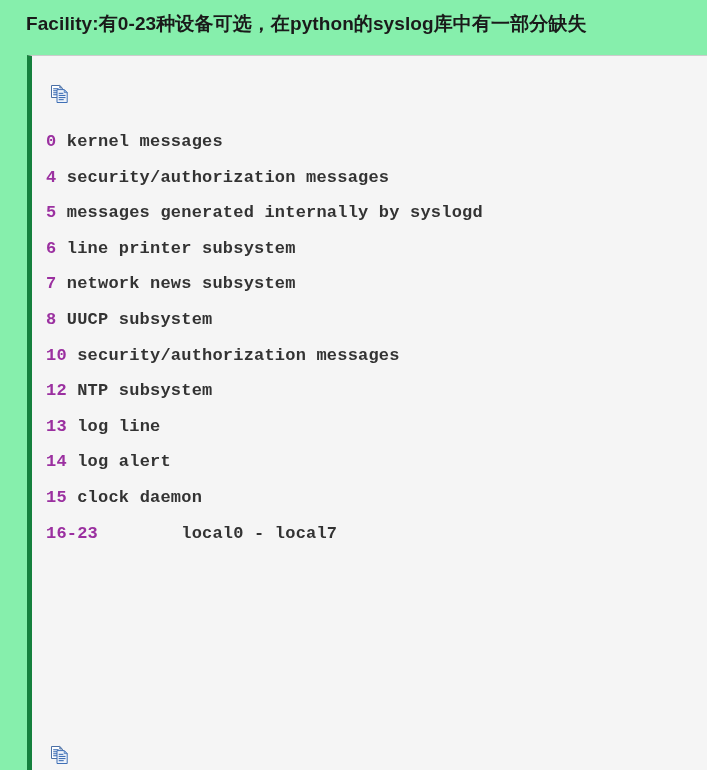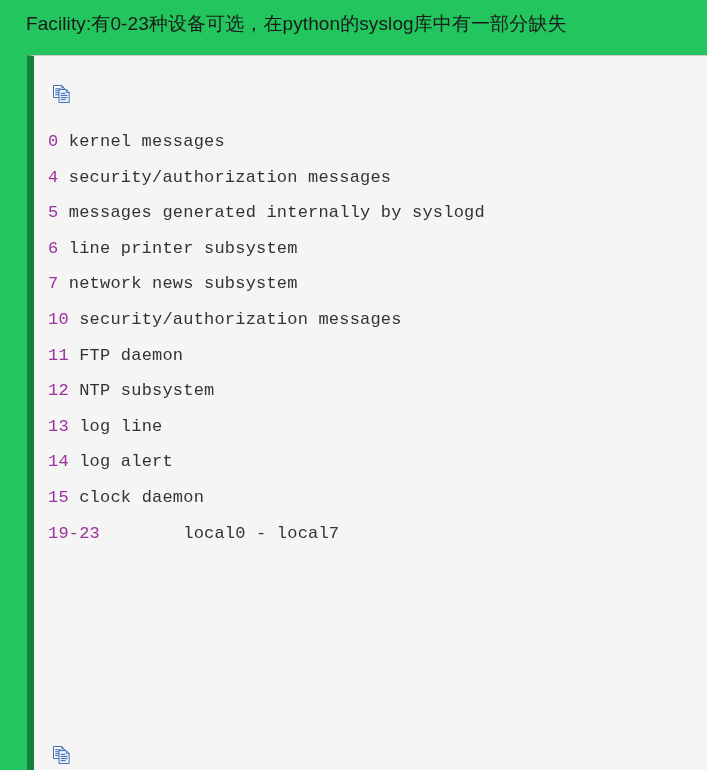--- a/index.html
+++ b/index.html
@@ -12,21 +12,22 @@
     height: 770px;
     overflow: hidden;
     font-family: "Liberation Sans", sans-serif;
     -webkit-font-smoothing: antialiased;
   }
 
   .page {
     position: relative;
     width: 707px;
     height: 770px;
-    background: #22c55e;
+    background: #86efac;
+    font-weight: bold;
   }
 
   
   .heading {
     position: absolute;
     left: 26px;
     top: 11px;
     font-family: "Liberation Sans", "DejaVu Sans", sans-serif;
     font-size: 19px;
     line-height: 26px;
@@ -37,21 +38,21 @@
 
   
   .code-block {
     position: absolute;
     left: 27px;
     top: 55px;
     width: 680px;
     height: 715px;
     background: #f5f5f5;
     border-top: 1px solid #cccccc;
-    border-left: 7px solid #15803d;
+    border-left: 5px solid #15803d;
     box-sizing: border-box;
     overflow: hidden;
   }
 
   .copy-btn {
     position: absolute;
     left: 17px;
     width: 22px;
     height: 22px;
     cursor: pointer;
@@ -113,27 +114,27 @@
         <rect x="9.7" y="16.1" width="5.0" height="1.1" fill="#3f6fb5"></rect>
       </svg>
     </span>
 
     <div class="code-body">
         <div class="code-line"><span class="num">0</span><span class="txt"> </span><span class="txt">kernel messages</span></div>
         <div class="code-line"><span class="num">4</span><span class="txt"> </span><span class="txt">security/authorization messages</span></div>
         <div class="code-line"><span class="num">5</span><span class="txt"> </span><span class="txt">messages generated internally by syslogd</span></div>
         <div class="code-line"><span class="num">6</span><span class="txt"> </span><span class="txt">line printer subsystem</span></div>
         <div class="code-line"><span class="num">7</span><span class="txt"> </span><span class="txt">network news subsystem</span></div>
+        <div class="code-line"><span class="num">8</span><span class="txt"> </span><span class="txt">UUCP subsystem</span></div>
         <div class="code-line"><span class="num">10</span><span class="txt"> </span><span class="txt">security/authorization messages</span></div>
-        <div class="code-line"><span class="num">11</span><span class="txt"> </span><span class="txt">FTP daemon</span></div>
         <div class="code-line"><span class="num">12</span><span class="txt"> </span><span class="txt">NTP subsystem</span></div>
         <div class="code-line"><span class="num">13</span><span class="txt"> </span><span class="txt">log line</span></div>
         <div class="code-line"><span class="num">14</span><span class="txt"> </span><span class="txt">log alert</span></div>
         <div class="code-line"><span class="num">15</span><span class="txt"> </span><span class="txt">clock daemon</span></div>
-        <div class="code-line"><span class="num">19-23</span><span class="txt">        </span><span class="txt">local0 - local7</span></div>
+        <div class="code-line"><span class="num">16-23</span><span class="txt">        </span><span class="txt">local0 - local7</span></div>
       </div>
 
     <span class="copy-btn bottom">
       <svg width="22" height="22" viewBox="0 0 22 22" xmlns="http://www.w3.org/2000/svg">
         <path d="M2.5 2.5 h8.2 l2.6 2.6 v9.4 h-10.8 z" fill="#ffffff" stroke="#4a6fa5" stroke-width="1"></path>
         <path d="M10.7 2.5 l2.6 2.6 h-2.6 z" fill="#8aa9cc" stroke="#4a6fa5" stroke-width="0.7"></path>
         <rect x="4.2" y="5.2" width="5.4" height="1.1" fill="#3f6fb5"></rect>
         <rect x="4.2" y="7.2" width="6.6" height="1.1" fill="#3f6fb5"></rect>
         <rect x="4.2" y="9.2" width="6.6" height="1.1" fill="#3f6fb5"></rect>
         <rect x="4.2" y="11.2" width="4.6" height="1.1" fill="#3f6fb5"></rect>

